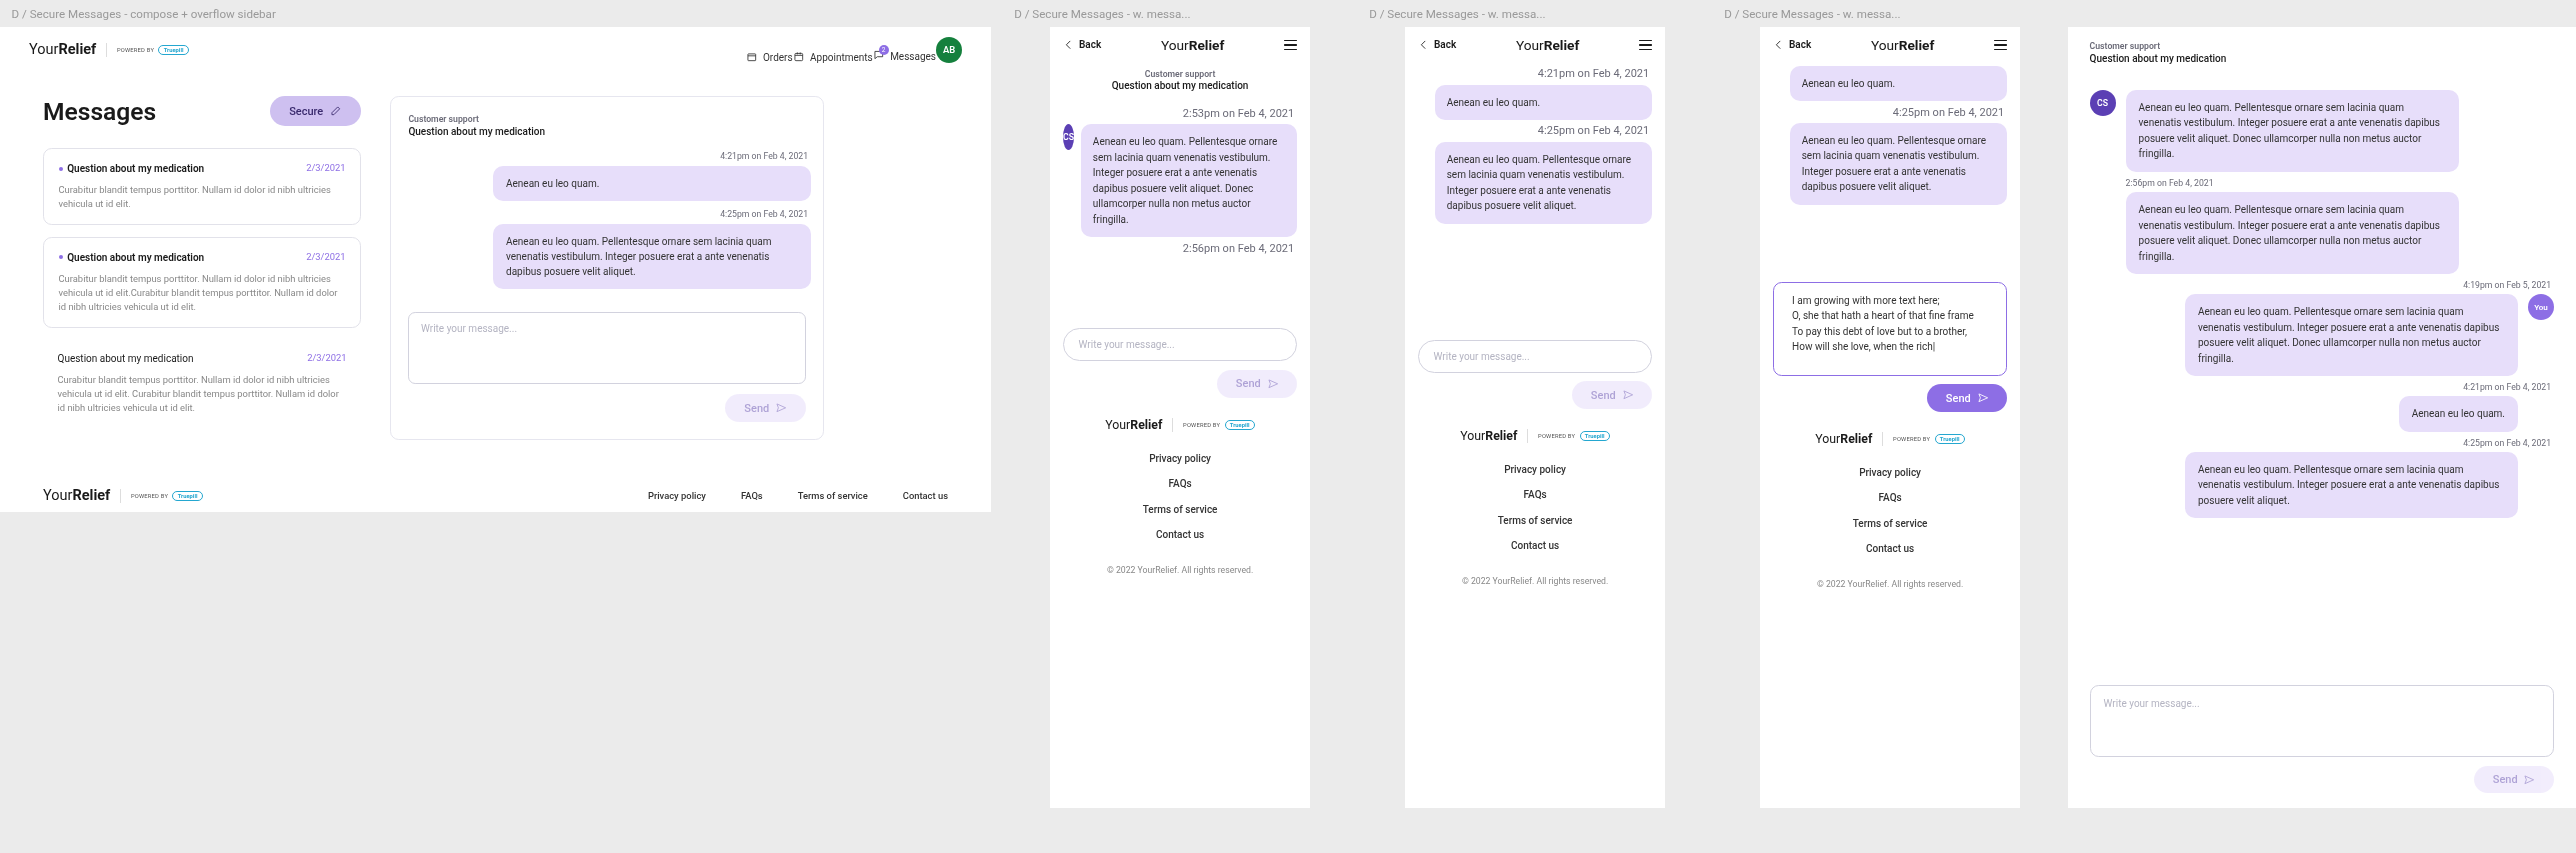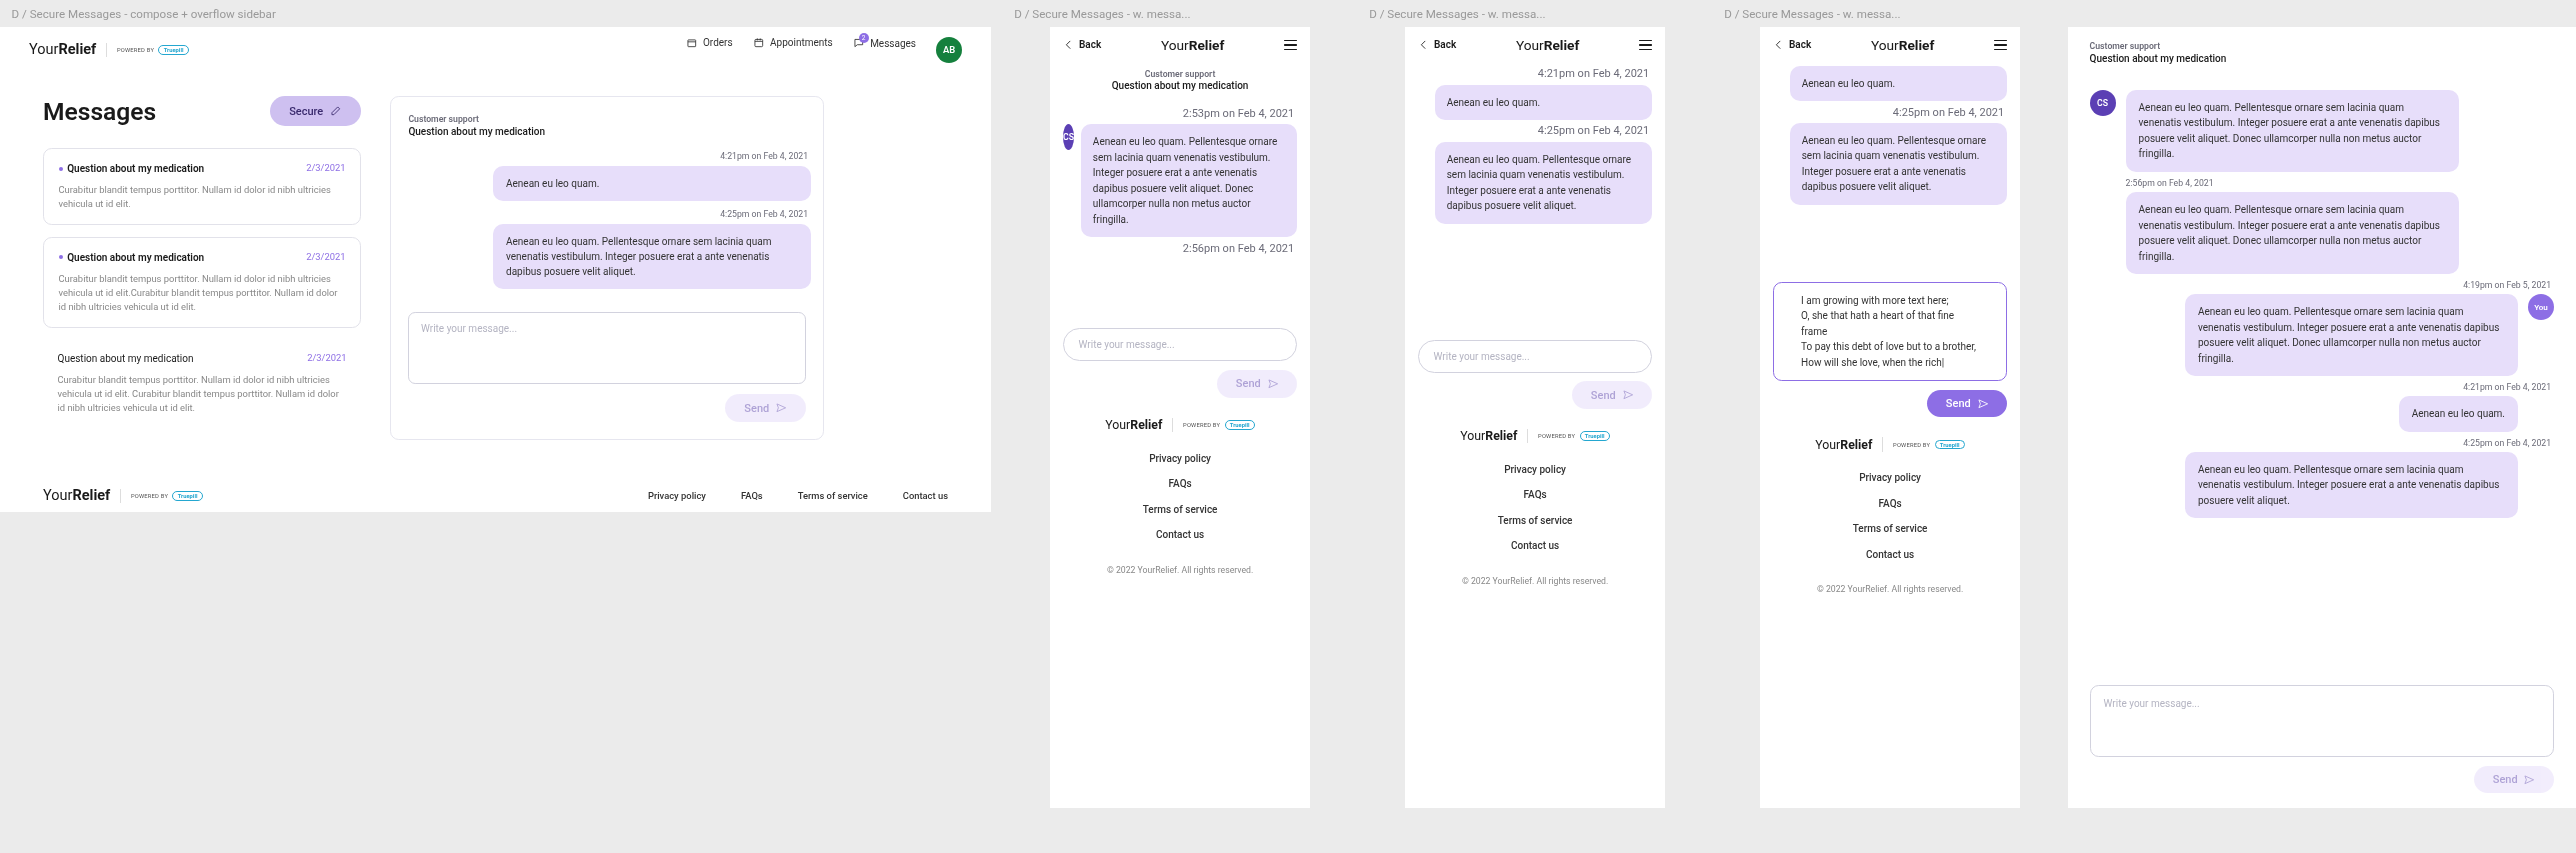--- a/index.html
+++ b/index.html
@@ -11,21 +11,21 @@
   .frame-desktop { width: 991px; background: #fff; margin-right: 11.6px; }
   .d-header { display:flex; align-items:center; justify-content:space-between; padding: 10px 29px; border-bottom:0.7px solid transparent; }
   .logo-group { display:flex; align-items:center; gap:10px; }
   .logo-text { font-weight:700; font-size:14.5px; color:#1a1a1a; }
   .logo-text .light { font-weight:400; }
   .divider-v { width:0.7px; height:14.5px; background:#ddd; }
   .truepill { display:flex; align-items:center; gap:4.3px; }
   .truepill-label { font-size:5.8px; color:#555; letter-spacing:0.2px; }
   .truepill-pill { background:#fff; border:1.4px solid #24a7d0; border-radius:7.2px; color:#24a7d0; font-size:5.8px; font-weight:700; padding:0.7px 4.3px; }
   
-  .d-nav { display:flex; align-items:flex-start; gap:20px; }
+  .d-nav { display:flex; align-items:flex-end; }
   .nav-item { display:flex; align-items:center; gap:5.8px; font-size:10px; color:#333; }
   .badge-dot { position:relative; }
   .badge-dot::after { content:attr(data-count); position:absolute; top:-4.3px; right:-4.3px; background:#8d6ee5; color:#fff; border-radius:50%; width:10px; height:10px; font-size:6.5px; display:flex; align-items:center; justify-content:center; }
   .avatar { width:26px; height:26px; border-radius:50%; background:#15803d; color:#fff; display:flex; align-items:center; justify-content:center; font-size:9.4px; font-weight:600; }
   
   .d-body { display:flex; gap:29px; padding: 22px 43px 29px; }
   .d-left { width: 318px; }
   .d-title-row { display:flex; align-items:center; justify-content:space-between; margin-bottom:22px; }
   .d-title { font-size:24.6px; font-weight:600; color:#1a1a1a; }
   .compose-btn { background:#cec0f0; color:#3a2a6e; border:none; border-radius:16px; padding:8.7px 19px; font-size:11px; font-weight:500; display:flex; align-items:center; gap:7.2px; }
@@ -80,21 +80,21 @@
   .m-conv::-webkit-scrollbar-thumb { background:#d9d9e3; border-radius:2.2px; }
   .m-bubble { background:#e7defa; border-radius:10px; padding:10px 11.6px; font-size:10px; line-height:1.55; color:#333; max-width:217px; margin-left:auto; position:relative; }
   .m-bubble.cut { border-top-left-radius:0; border-top-right-radius:0; }
   .m-time { font-size:11px; color:#6b6b78; text-align:right; margin:4.3px 2.9px 4.3px 0; }
   .m-avatar { width:26px; height:26px; border-radius:50%; background:#5b3fb4; color:#fff; display:flex; align-items:center; justify-content:center; font-size:8.7px; font-weight:600; }
   .m-row-withavatar { display:flex; gap:7.2px; align-items:flex-start; }
   .m-row-withavatar .m-bubble { margin-left:0; }
   
   .m-compose { padding:8.7px 13px 13px; }
   .m-input-pill { border:1.1px solid #d2d2de; border-radius:19px; padding:10px 14.5px; font-size:10px; color:#b4b4c2; }
-  .m-input-expanded { border:1.4px solid #8d6ee5; border-radius:8.7px; padding:10px 27px; font-size:10px; color:#333; line-height:1.55; min-height:94px; }
+  .m-input-expanded { border:1.4px solid #8d6ee5; border-radius:8.7px; padding:10px 18px; font-size:10px; color:#333; line-height:1.55; min-height:94px; }
   
   .m-foot-logos { display:flex; align-items:center; justify-content:center; gap:10px; padding:7.2px 0 14.5px; }
   .m-foot-logos .logo-text { font-size:12.3px; }
   .m-links-col { display:flex; flex-direction:column; align-items:center; gap:14.5px; padding:5.8px 0 14.5px; font-size:10px; font-weight:500; }
   .m-copy { text-align:center; font-size:8.7px; color:#888; padding:10px 0 14.5px; }
   
   
   .frame-detail-wrap { flex:1; min-width:434px; }
   .frame-detail { background:#fff; padding:14.5px 22px; height:781px; display:flex; flex-direction:column; }
   .det-header { display:flex; align-items:flex-start; gap:0; }

